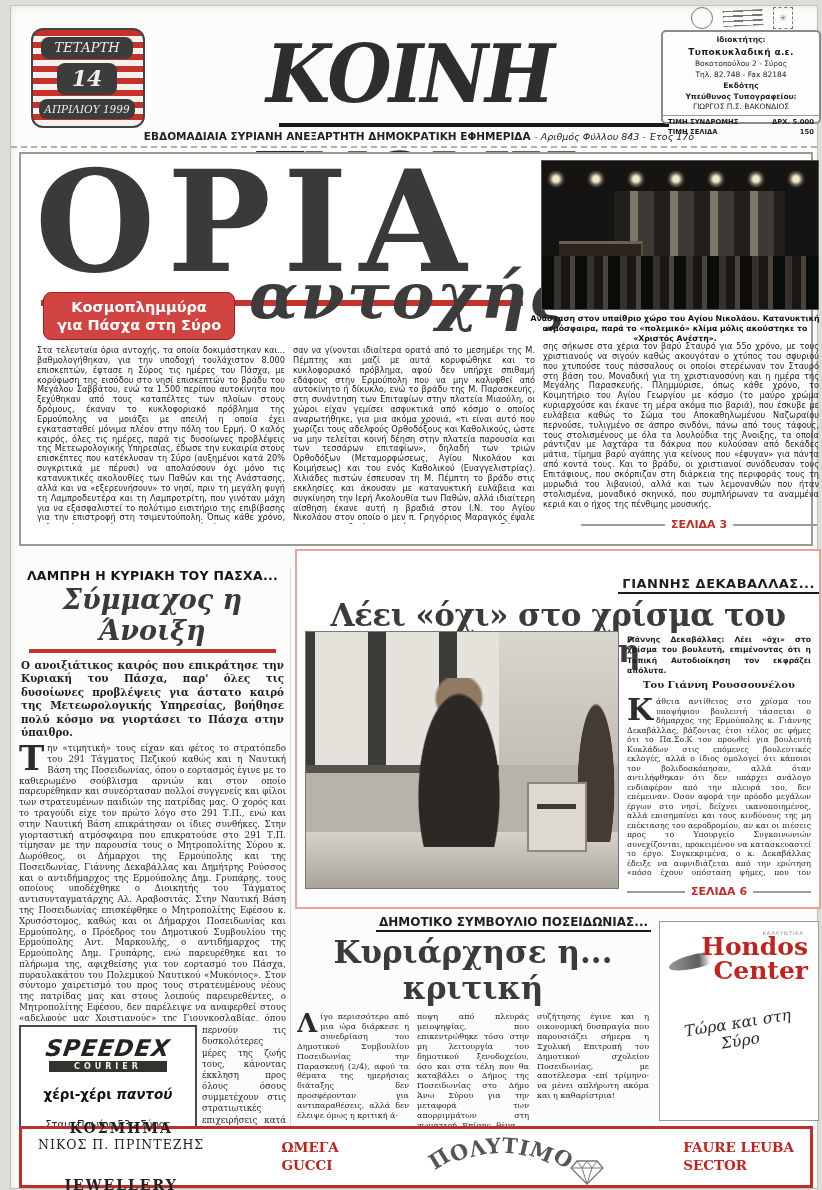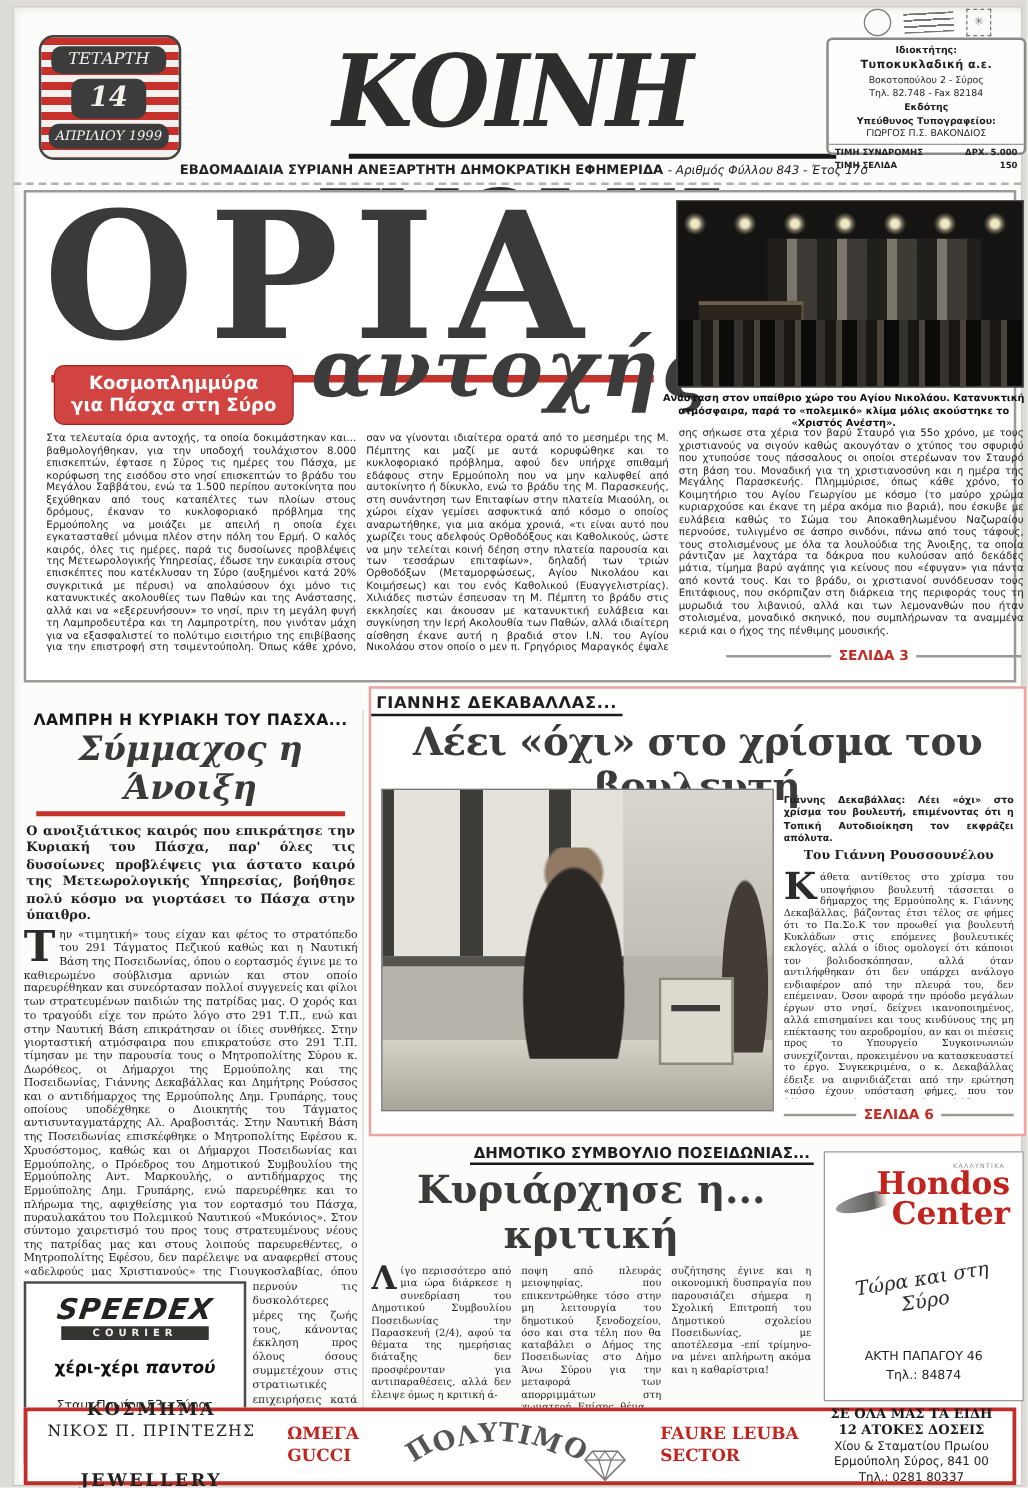--- a/index.html
+++ b/index.html
@@ -82,21 +82,21 @@
     letter-spacing:4px;line-height:11px;font-weight:bold;}
   .spx-tag{margin-top:14px;font-size:13.5px;font-weight:bold;color:#111;}
   .spx-tag .it{font-style:italic;}
   .spx-addr{margin-top:16px;font-size:10px;line-height:1.45;}
   .spx-addr .b{font-weight:bold;}
   .sp-side{flex:1;font-family:"DejaVu Serif",serif;font-size:8.6px;line-height:1.3;height:146px;overflow:hidden;}
   .pr4{justify-content:flex-end;margin-top:4px;display:flex;font-size:11px;font-weight:bold;}
   .pr4 span{margin-right:30px;}
   
   .dk-box{left:284px;top:543px;width:522px;height:356px;border:2px solid #eba3a0;background:#fff;}
-  .dk-kickwrap{text-align:left;margin-top:0;}
+  .dk-kickwrap{text-align:right;margin-top:22px;}
   .dk-kicker{display:inline-block;font-size:13px;font-weight:bold;letter-spacing:.5px;
     border-bottom:2.5px solid #1a1a1a;padding:0 4px 1px 4px;}
   .dk-head{text-align:center;font-family:"DejaVu Serif",serif;font-weight:bold;font-size:31px;
     color:#3b3b3b;margin-top:3px;letter-spacing:-.5px;}
   .dk-photo{left:8px;top:80px;width:312px;height:256px;border:1px solid #777;background:#b7b3ab;overflow:hidden;}
   .p2-windows{position:absolute;left:0;top:0;width:62%;height:52%;
     background:repeating-linear-gradient(90deg,#3c3c39 0 9px,#e4e2da 9px 62px,#3c3c39 62px 71px);
     border-bottom:8px solid #55534d;}
   .p2-wall{position:absolute;right:0;top:0;width:38%;height:52%;background:linear-gradient(180deg,#d9d6cf,#c2beb5);}
   .p2-table{position:absolute;left:0;bottom:0;width:100%;height:22%;background:linear-gradient(180deg,#d6d2c8,#a9a49a);}
@@ -286,24 +286,20 @@
   </div>
 
   <div class="abs hondos">
     <div class="hd-small">ΚΑΛΛΥΝΤΙΚΑ</div>
     <div class="hd-swoosh"></div>
     <div class="hd-brand">
       <div>Hondos</div>
       <div>Center</div>
     </div>
     <div class="hd-tag">Τώρα και στη Σύρο</div>
-    <div class="hd-addr">
-      <div>ΑΚΤΗ ΠΑΠΑΓΟΥ 46</div>
-      <div>Τηλ.: 84874</div>
-    </div>
   </div>
 
   <div class="abs jw">
     <div class="jw-name">
       <div class="jw-n1">ΚΟΣΜΗΜΑ</div>
       <div class="jw-n2">ΝΙΚΟΣ Π. ΠΡΙΝΤΕΖΗΣ</div>
       <div class="jw-n3">JEWELLERY</div>
     </div>
     <div class="jw-brands">
       <div>ΩΜΕΓΑ</div>
@@ -315,22 +311,15 @@
         <polygon points="7,2 27,2 33,9 17,25 1,9" fill="none" stroke="#777" stroke-width="1.3"></polygon>
         <polyline points="1,9 33,9" fill="none" stroke="#777" stroke-width="1"></polyline>
         <polyline points="7,2 12,9 17,25 22,9 27,2" fill="none" stroke="#777" stroke-width="1"></polyline>
         <polyline points="12,9 17,2 22,9" fill="none" stroke="#777" stroke-width="1"></polyline>
       </svg>
     </div>
     <div class="jw-brands">
       <div>FAURE LEUBA</div>
       <div>SECTOR</div>
     </div>
-    <div class="jw-right">
-      <div class="jw-offer">ΣΕ ΟΛΑ ΜΑΣ ΤΑ ΕΙΔΗ</div>
-      <div class="jw-offer">12 ΑΤΟΚΕΣ ΔΟΣΕΙΣ</div>
-      <div class="jw-addr">Χίου &amp; Σταματίου Πρωίου</div>
-      <div class="jw-addr">Ερμούπολη Σύρος, 841 00</div>
-      <div class="jw-addr">Τηλ.: 0281 80337</div>
-    </div>
   </div>
 
 </div>
 
 </body></html>

